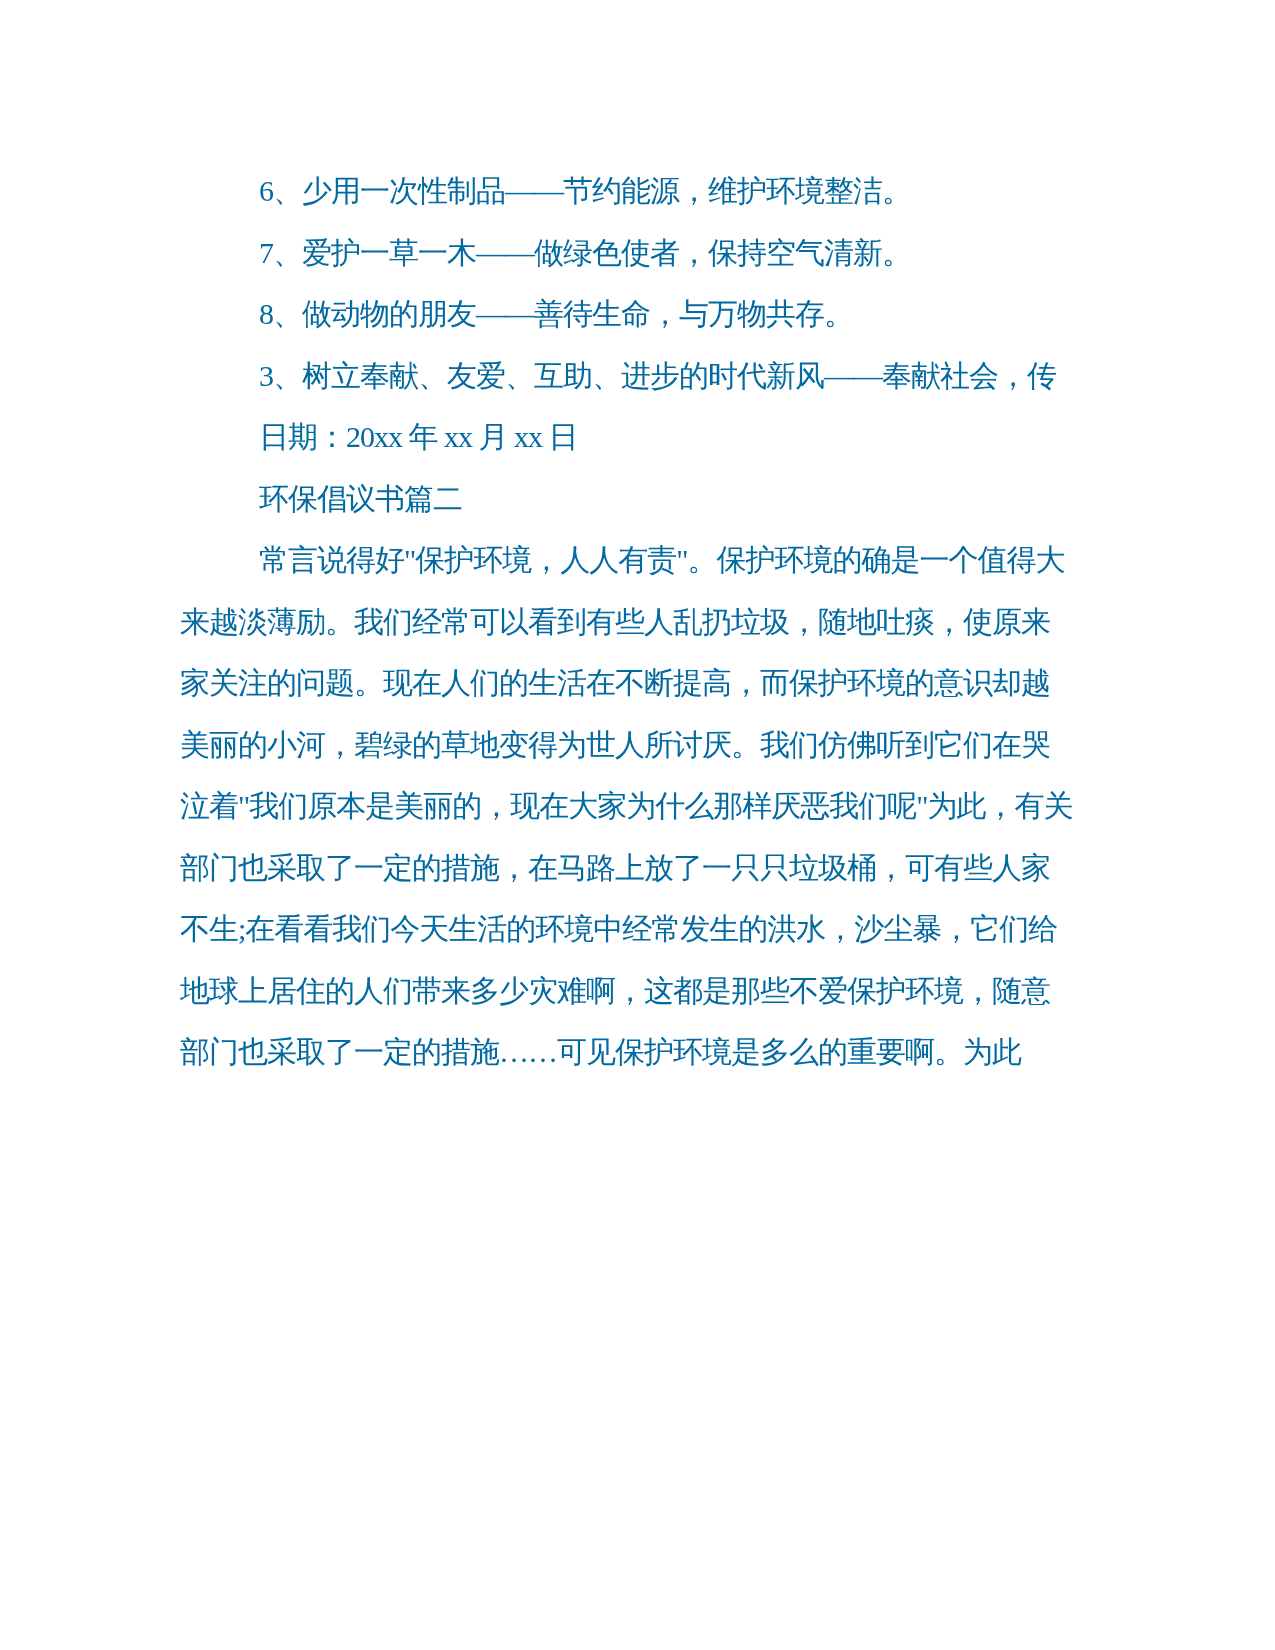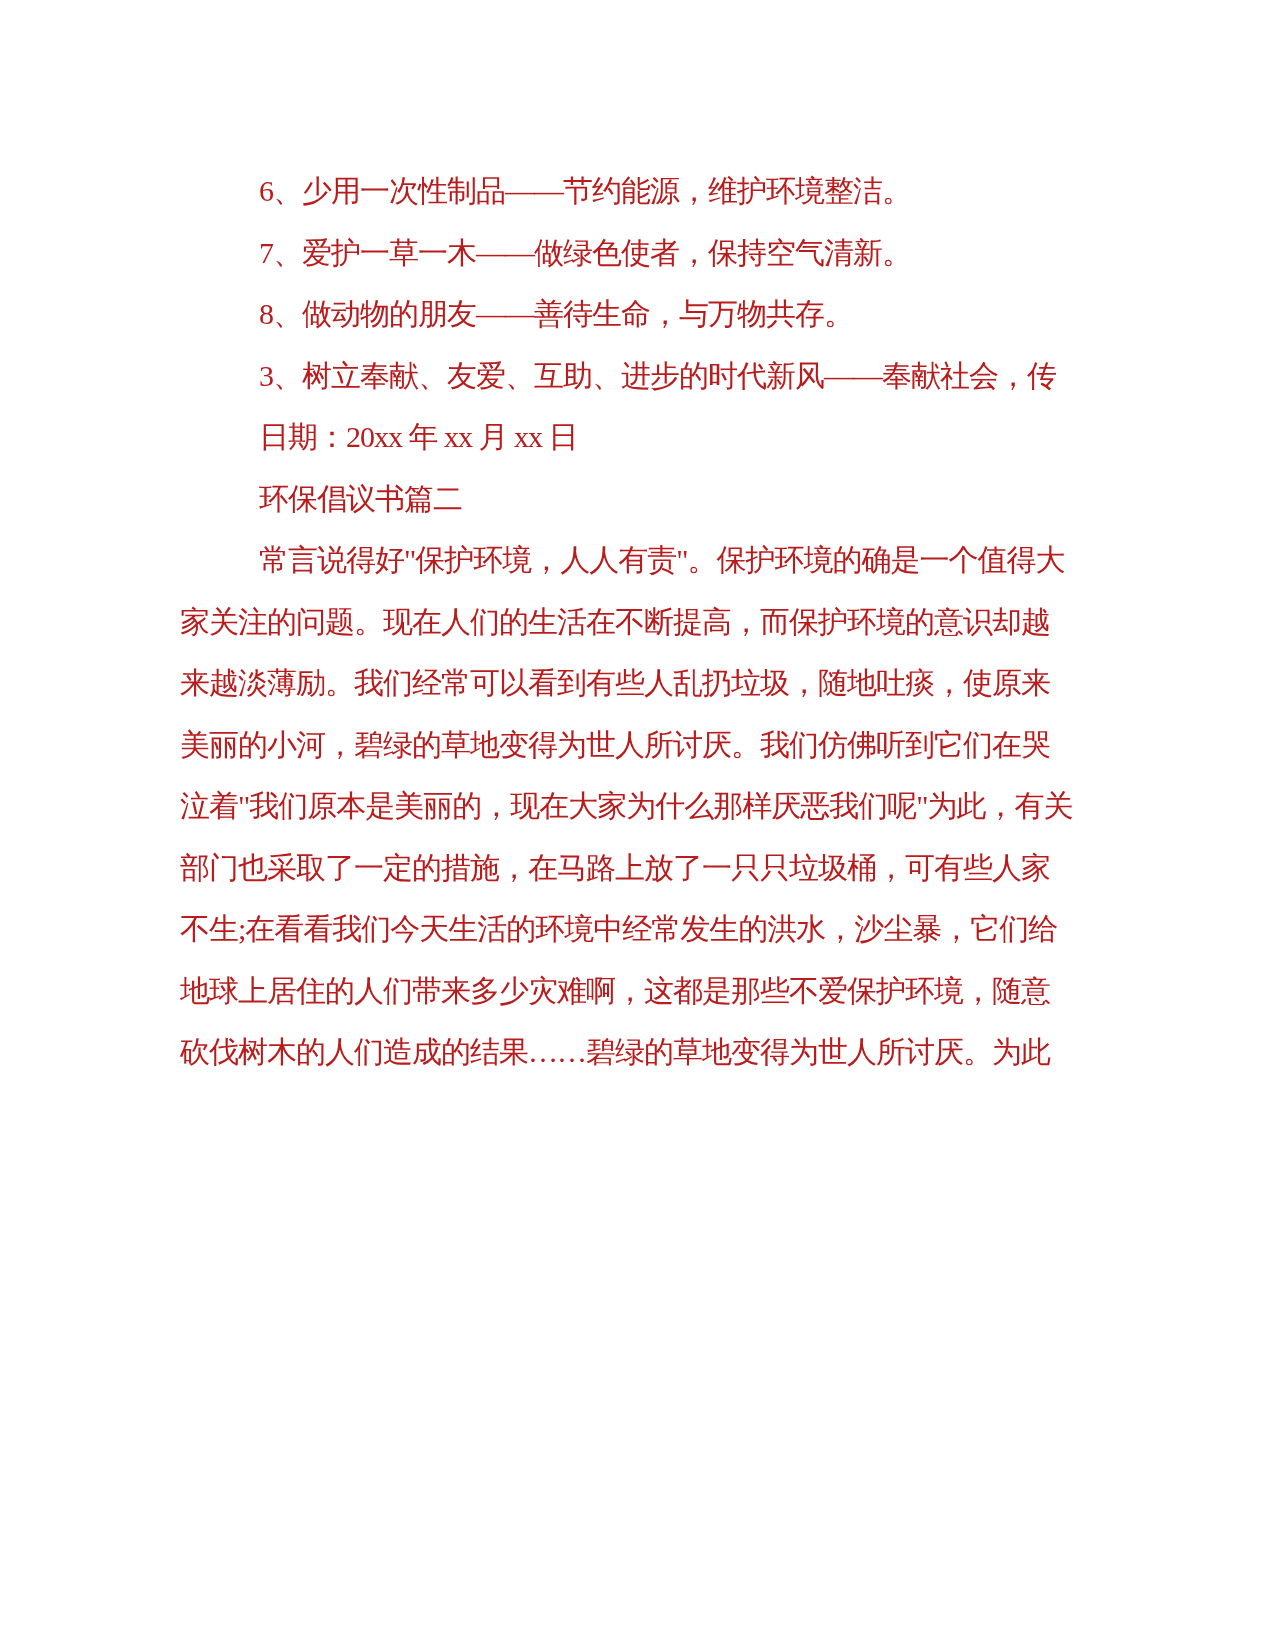--- a/index.html
+++ b/index.html
@@ -27,30 +27,30 @@
     white-space: nowrap;
   }
   .line.indent {
     text-indent: 79px;
   }
 </style>
 </head>
 <body>
 
 <div class="page" style="background: rgb(255, 255, 255);">
-  <div class="doc-body" id="doc-body" style="color: #b91c1c;">
+  <div class="doc-body" id="doc-body" style="color: #0369a1;">
       <div class="line indent">6、少用一次性制品——节约能源，维护环境整洁。</div>
       <div class="line indent">7、爱护一草一木——做绿色使者，保持空气清新。</div>
       <div class="line indent">8、做动物的朋友——善待生命，与万物共存。</div>
       <div class="line indent">3、树立奉献、友爱、互助、进步的时代新风——奉献社会，传</div>
       <div class="line indent">日期：20xx 年 xx 月 xx 日</div>
       <div class="line indent">环保倡议书篇二</div>
       <div class="line indent">常言说得好"保护环境，人人有责"。保护环境的确是一个值得大</div>
+      <div class="line">来越淡薄励。我们经常可以看到有些人乱扔垃圾，随地吐痰，使原来</div>
       <div class="line">家关注的问题。现在人们的生活在不断提高，而保护环境的意识却越</div>
-      <div class="line">来越淡薄励。我们经常可以看到有些人乱扔垃圾，随地吐痰，使原来</div>
       <div class="line">美丽的小河，碧绿的草地变得为世人所讨厌。我们仿佛听到它们在哭</div>
       <div class="line">泣着"我们原本是美丽的，现在大家为什么那样厌恶我们呢"为此，有关</div>
       <div class="line">部门也采取了一定的措施，在马路上放了一只只垃圾桶，可有些人家</div>
       <div class="line">不生;在看看我们今天生活的环境中经常发生的洪水，沙尘暴，它们给</div>
       <div class="line">地球上居住的人们带来多少灾难啊，这都是那些不爱保护环境，随意</div>
-      <div class="line">砍伐树木的人们造成的结果……碧绿的草地变得为世人所讨厌。为此</div>
+      <div class="line">部门也采取了一定的措施……可见保护环境是多么的重要啊。为此</div>
     </div>
 </div>
 
 </body></html>

